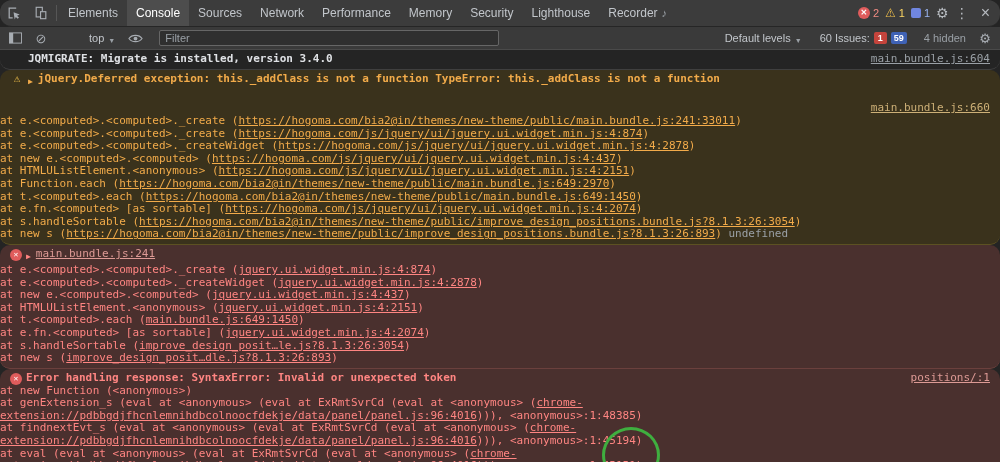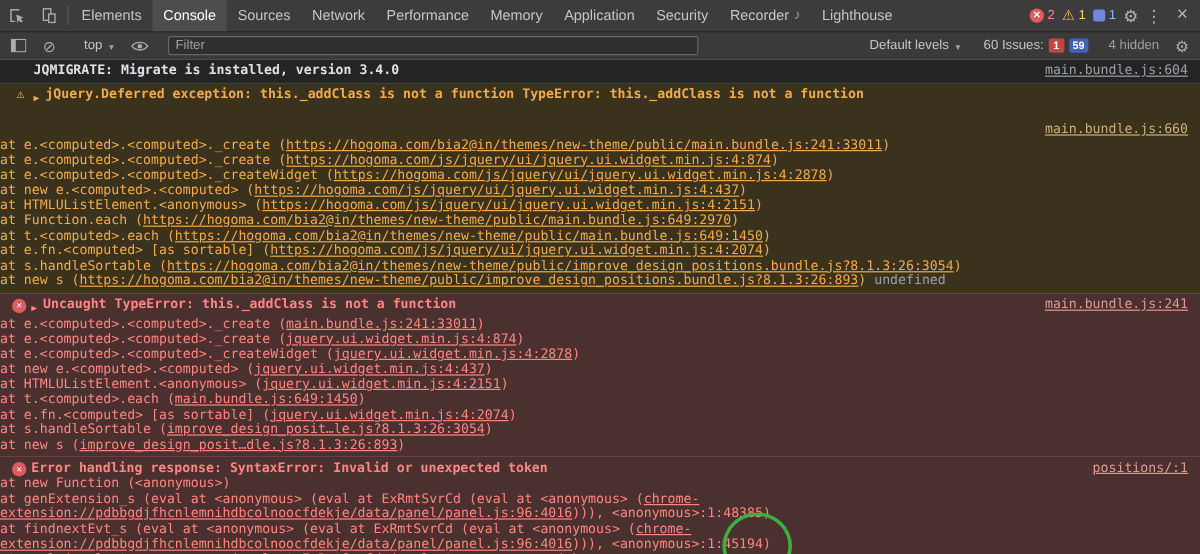--- a/index.html
+++ b/index.html
@@ -4,21 +4,21 @@
 <style>
   * { margin:0; padding:0; box-sizing:border-box; }
   html,body { width:1000px; height:462px; }
   body {
     background:#242424; overflow:hidden; position:relative;
     font-family:"Liberation Sans", sans-serif;
   }
   
   .tabbar {
     height:27px; background:#3c3c3c; border-bottom:1px solid #262626;
-    display:flex; align-items:stretch; font-size:12px; color:#c2c6cb;
+    display:flex; align-items:stretch; font-size:12px; color:#c2c6cb;border-radius:12px;
   }
   .icon-btn { width:27px; display:flex; align-items:center; justify-content:center; color:#a8adb3; cursor:pointer; flex:none; }
   .vsep { width:1px; background:#565656; margin:5px 2px; flex:none; }
   .tabs { display:flex; align-items:stretch; }
   .tab { padding:0 9px; display:flex; align-items:center; gap:4px; cursor:pointer; white-space:nowrap; }
   .tab.active { background:#4d4d4d; color:#ffffff; }
   .rec-exp { font-size:11px; color:#9aa0a6; }
   .tb-right { margin-left:auto; display:flex; align-items:center; gap:6px; padding-right:4px; }
   .count-group { display:flex; align-items:center; gap:3px; cursor:pointer; }
   .err-circle {
@@ -31,41 +31,41 @@
   .issue-sq { display:inline-block; width:10px; height:10px; border-radius:2px; background:#7086e0; }
   .count-issue { color:#9ab4f0; font-size:11px; }
   .gear, .kebab, .close-x { font-size:14px; color:#b6babf; cursor:pointer; }
   .close-x { font-size:16px; padding:0 6px; }
   
   .ctoolbar {
     height:23px; background:#3a3a3a; border-bottom:1px solid #4a4a4a;
     display:flex; align-items:center; font-size:11px; color:#c2c6cb; gap:4px; padding:0 4px;
   }
   .tool-ic { width:22px; text-align:center; color:#a8adb3; cursor:pointer; font-size:13px; flex:none; display:flex; align-items:center; justify-content:center; }
-  .drop { display:flex; align-items:flex-end; gap:4px; padding:0 5px; cursor:pointer; white-space:nowrap; }
+  .drop { display:flex; align-items:flex-end; gap:4px; padding:0 5px; cursor:pointer; white-space:nowrap;margin-left:19px; }
   .drop .arr { font-size:7px; color:#9aa0a6; }
   .filter {
-    width:442px; height:16px; background:#2f2f2f; border:1px solid #666;
+    width:340px; height:16px; background:#2f2f2f; border:1px solid #666;
     border-radius:2px; color:#dfe1e5; font-size:11px; padding:0 5px; outline:none;
     font-family:"Liberation Sans", sans-serif;
   }
   .filter::placeholder { color:#9aa0a6; }
   .flex-spacer { flex:1; }
   .issues-wrap { display:flex; align-items:center; gap:4px; cursor:pointer; white-space:nowrap;justify-content:center; }
   .badge { display:inline-block; min-width:13px; padding:0 3px; height:12px; line-height:12px; border-radius:2px; text-align:center; color:#fff; font-size:9px; font-weight:bold; }
   .badge.red { background:#c5443c; }
   .badge.blue { background:#3f62b5; }
   .hidden-lbl { color:#9aa0a6; white-space:nowrap; padding:0 4px; }
   
   .console-area {
     height:412px; overflow:hidden;
     font-family:"DejaVu Sans Mono","Liberation Mono",monospace;
     font-size:11px; color:#dfe1e5;
   }
-  .msg { border-bottom:1px solid rgba(160,160,160,0.22); padding:2px 0 3px; }
+  .msg { border-bottom:1px solid rgba(160,160,160,0.22); padding:2px 0 3px;border-radius:10px; }
   .msg-head { display:flex; align-items:flex-start; line-height:14px; }
   .msg-icon { width:14px; margin:1px 4px 0 10px; flex:none; text-align:center; font-size:11px; line-height:12px; }
   .msg.error .msg-icon {
     width:12px; height:12px; border-radius:50%; background:#e05c5c; color:#fff;
     font-size:8px; line-height:12px; font-weight:bold; margin-top:2px;
   }
   .msg.warning .msg-icon { color:#f2c14b; }
   .expander { flex:none; font-size:8px; margin:3px 5px 0 0; color:inherit; cursor:pointer; }
   .msg-title { flex:1; font-weight:bold; padding-right:10px; overflow-wrap:anywhere; }
   .src-link { flex:none; margin-right:10px; text-decoration:underline; cursor:pointer; font-weight:normal; }
@@ -114,31 +114,28 @@
       <div class="tab">
         <span>Network</span>
       </div>
       <div class="tab">
         <span>Performance</span>
       </div>
       <div class="tab">
         <span>Memory</span>
       </div>
       <div class="tab">
-        <span>Application</span>
-      </div>
-      <div class="tab">
         <span>Security</span>
+      </div>
+      <div class="tab">
+        <span>Lighthouse</span>
       </div>
       <div class="tab">
         <span>Recorder</span>
         <span class="rec-exp">♪</span>
-      </div>
-      <div class="tab">
-        <span>Lighthouse</span>
       </div>
     </div>
   <div class="tb-right">
     <span class="count-group">
       <span class="err-circle">✕</span>
       <span class="count-err">2</span>
     </span>
     <span class="count-group">
       <span class="warn-tri">⚠</span>
       <span class="count-warn">1</span>
@@ -213,24 +210,22 @@
       <div class="stack-line"><span>at Function.each (</span><a class="stack-link">https://hogoma.com/bia2@in/themes/new-theme/public/main.bundle.js:649:2970</a><span>)</span></div>
       <div class="stack-line"><span>at t.&lt;computed&gt;.each (</span><a class="stack-link">https://hogoma.com/bia2@in/themes/new-theme/public/main.bundle.js:649:1450</a><span>)</span></div>
       <div class="stack-line"><span>at e.fn.&lt;computed&gt; [as sortable] (</span><a class="stack-link">https://hogoma.com/js/jquery/ui/jquery.ui.widget.min.js:4:2074</a><span>)</span></div>
       <div class="stack-line"><span>at s.handleSortable (</span><a class="stack-link">https://hogoma.com/bia2@in/themes/new-theme/public/improve_design_positions.bundle.js?8.1.3:26:3054</a><span>)</span></div>
       <div class="stack-line"><span>at new s (</span><a class="stack-link">https://hogoma.com/bia2@in/themes/new-theme/public/improve_design_positions.bundle.js?8.1.3:26:893</a><span>)</span><span class="note"> undefined</span></div>
     </div>
     <div class="msg error">
       <div class="msg-head">
         <span class="msg-icon">✕</span>
         <span class="expander">▶</span>
-        <span class="msg-title">Uncaught TypeError: this._addClass is not a function</span>
         <a class="src-link">main.bundle.js:241</a>
       </div>
-      <div class="stack-line"><span>at e.&lt;computed&gt;.&lt;computed&gt;._create (</span><a class="stack-link">main.bundle.js:241:33011</a><span>)</span></div>
       <div class="stack-line"><span>at e.&lt;computed&gt;.&lt;computed&gt;._create (</span><a class="stack-link">jquery.ui.widget.min.js:4:874</a><span>)</span></div>
       <div class="stack-line"><span>at e.&lt;computed&gt;.&lt;computed&gt;._createWidget (</span><a class="stack-link">jquery.ui.widget.min.js:4:2878</a><span>)</span></div>
       <div class="stack-line"><span>at new e.&lt;computed&gt;.&lt;computed&gt; (</span><a class="stack-link">jquery.ui.widget.min.js:4:437</a><span>)</span></div>
       <div class="stack-line"><span>at HTMLUListElement.&lt;anonymous&gt; (</span><a class="stack-link">jquery.ui.widget.min.js:4:2151</a><span>)</span></div>
       <div class="stack-line"><span>at t.&lt;computed&gt;.each (</span><a class="stack-link">main.bundle.js:649:1450</a><span>)</span></div>
       <div class="stack-line"><span>at e.fn.&lt;computed&gt; [as sortable] (</span><a class="stack-link">jquery.ui.widget.min.js:4:2074</a><span>)</span></div>
       <div class="stack-line"><span>at s.handleSortable (</span><a class="stack-link">improve_design_posit…le.js?8.1.3:26:3054</a><span>)</span></div>
       <div class="stack-line"><span>at new s (</span><a class="stack-link">improve_design_posit…dle.js?8.1.3:26:893</a><span>)</span></div>
     </div>
     <div class="msg error">

